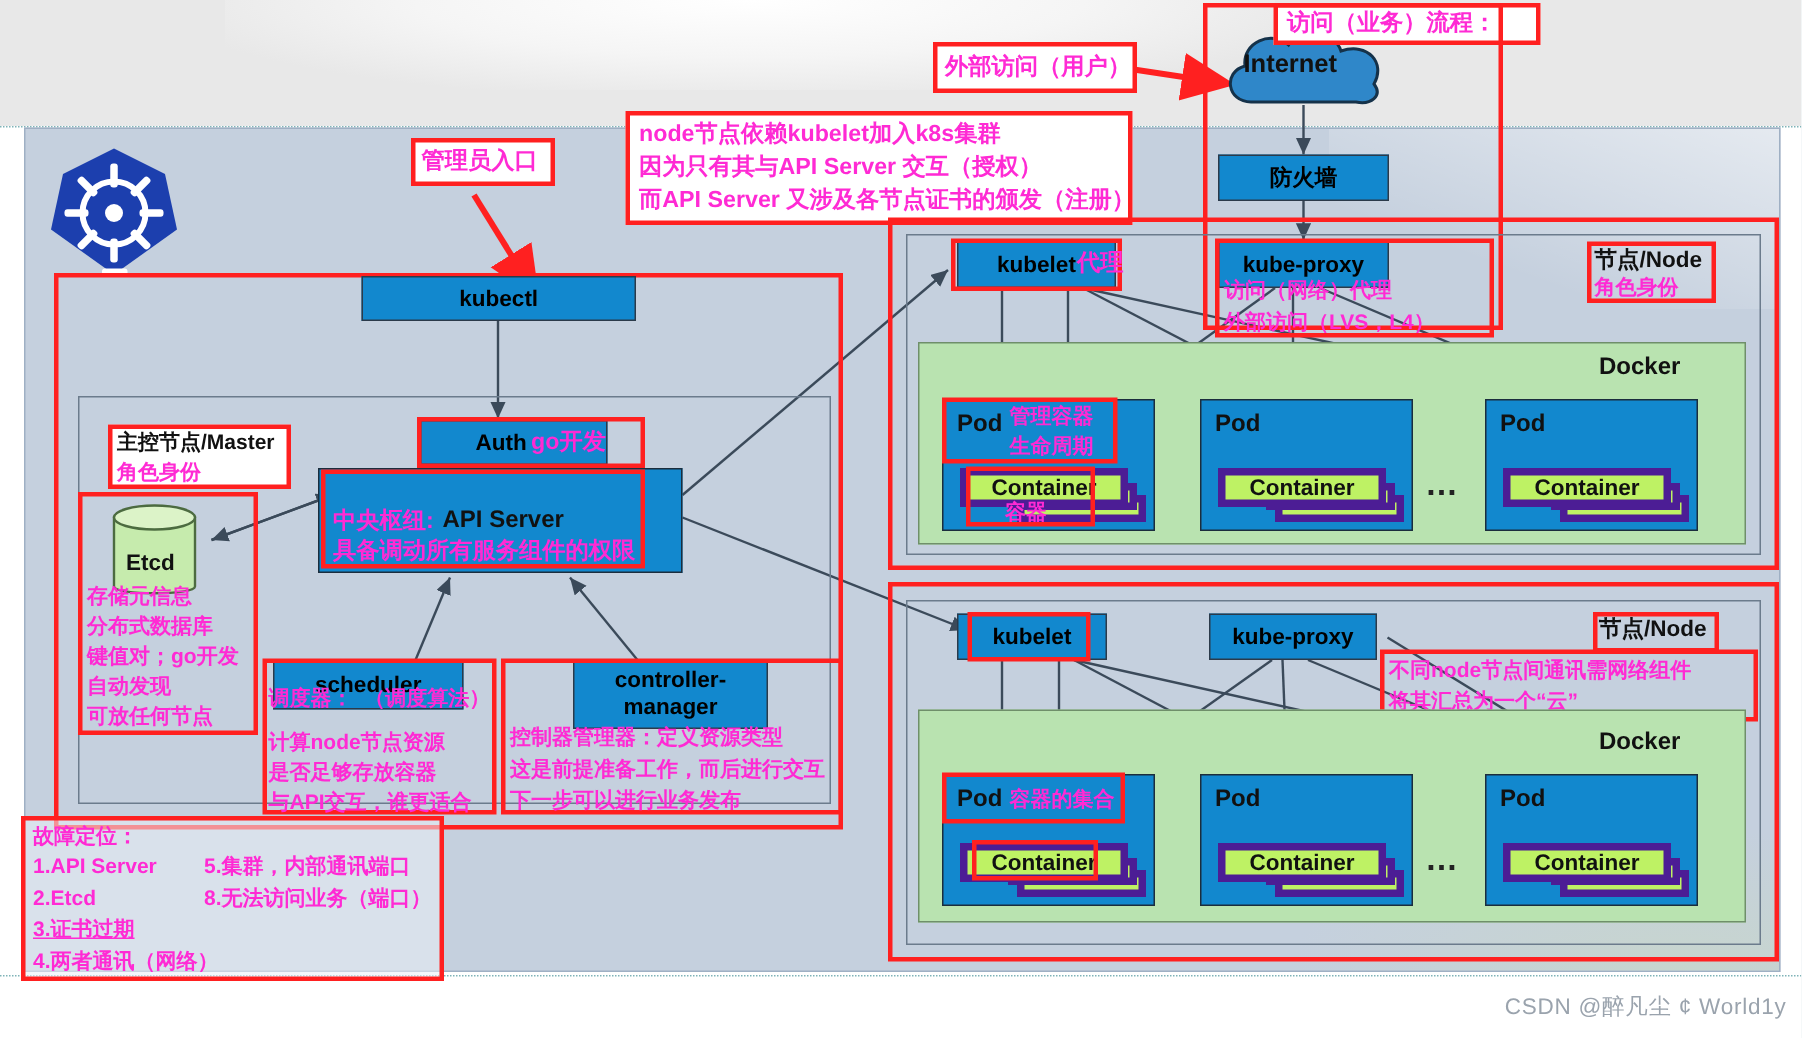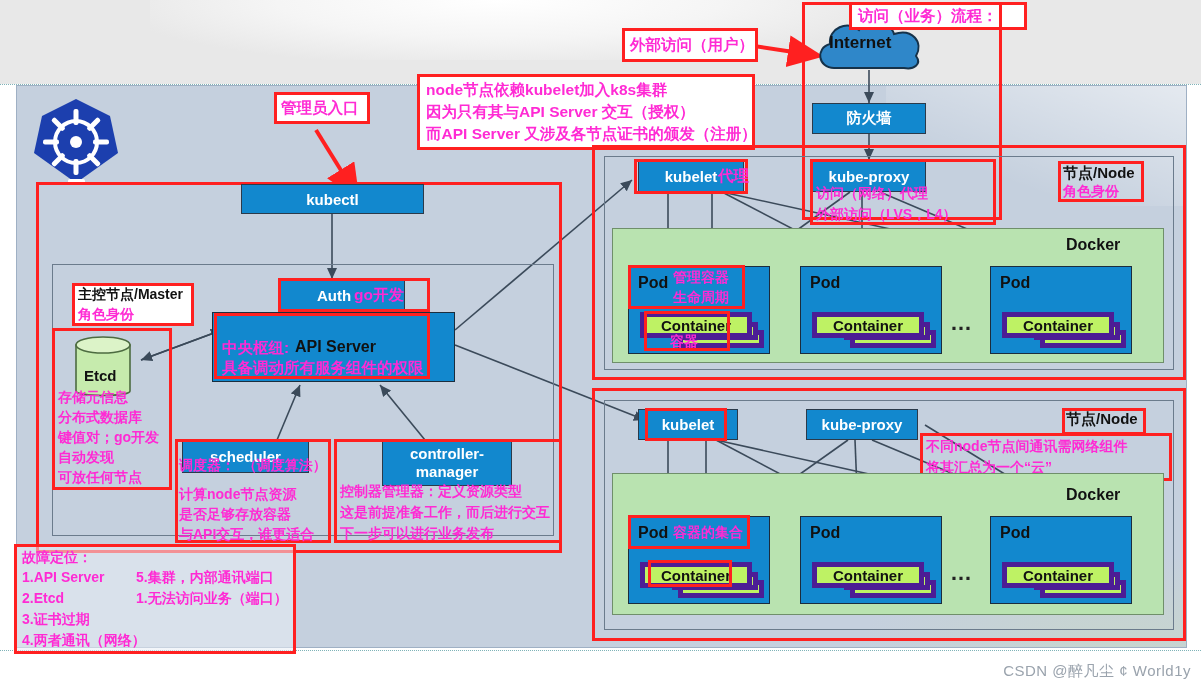--- a/index.html
+++ b/index.html
@@ -16,21 +16,21 @@
   
   .panel{position:absolute;left:16px;top:85px;width:1169px;height:561px;
      background:#c5d0de;border:1px solid #9fb0c4;}
   .panel-sheen{position:absolute;right:0;top:0;width:300px;height:120px;
      background:linear-gradient(200deg, rgba(255,255,255,.55), rgba(255,255,255,0) 70%);}
   .panel-sheen2{position:absolute;right:0;bottom:0;width:330px;height:95px;
      background:radial-gradient(ellipse at 80% 100%, rgba(200,215,200,.75), rgba(197,208,222,0) 70%);}
 
   
   .bluebox{position:absolute;background:#1288ce;border:1px solid #2b3a4a;
-     color:#ffffff;display:flex;align-items:center;justify-content:center;
+     color:#000000;display:flex;align-items:center;justify-content:center;
      font-weight:bold;font-size:15px;box-sizing:border-box;}
   .greenzone{position:absolute;background:#b9e3b0;border:1px solid #6f8f6a;box-sizing:border-box;}
   .greybox{position:absolute;border:1px solid #6b7b8c;box-sizing:border-box;}
   .podbox{position:absolute;background:#1288ce;border:1px solid #1b2d3d;box-sizing:border-box;}
   .podlabel{position:absolute;left:10px;top:6px;font-size:16px;font-weight:bold;color:#111;}
   .ctn{position:absolute;background:#bef264;border:5px solid #4c1d95;box-sizing:border-box;}
   .ctn-lbl{position:absolute;left:0;top:0;width:100%;height:100%;
      display:flex;align-items:center;justify-content:center;font-size:15px;font-weight:bold;color:#111;}
   .dots{position:absolute;font-size:22px;letter-spacing:3px;color:#222;font-weight:bold;}
   .docker-lbl{position:absolute;font-size:16px;font-weight:bold;color:#111;}
@@ -224,24 +224,24 @@
   </div>
   <div class="redrect" style="left:334px;top:439px;width:228px;height:104px;"></div>
   <div class="mag small" style="left:340px;top:482px;">控制器管理器：定义资源类型</div>
   <div class="mag small" style="left:340px;top:503px;">这是前提准备工作，而后进行交互</div>
   <div class="mag small" style="left:340px;top:524px;">下一步可以进行业务发布</div>
 
   <div class="redrect lightfill" style="left:14px;top:544px;width:282px;height:110px;"></div>
   <div class="mag small" style="left:22px;top:548px;">故障定位：</div>
   <div class="mag small" style="left:22px;top:568px;">1.API Server</div>
   <div class="mag small" style="left:22px;top:589px;">2.Etcd</div>
-  <div class="mag small" style="left:22px;top:610px;">3.证书过期</div>
+  <div class="mag small" style="left:22px;top:610px;text-decoration:underline;">3.证书过期</div>
   <div class="mag small" style="left:22px;top:631px;">4.两者通讯（网络）</div>
   <div class="mag small" style="left:136px;top:568px;">5.集群，内部通讯端口</div>
-  <div class="mag small" style="left:136px;top:589px;">1.无法访问业务（端口）</div>
+  <div class="mag small" style="left:136px;top:589px;">8.无法访问业务（端口）</div>
 
   <div class="redrect" style="left:592px;top:145px;width:594px;height:235px;"></div>
   <div class="greybox" style="left:604px;top:156px;width:570px;height:214px;"></div>
 
   <div class="bluebox" style="left:638px;top:161px;width:106px;height:31px;">
     <span>kubelet</span>
   </div>
   <div class="redrect" style="left:634px;top:159px;width:114px;height:35px;"></div>
   <div class="mag" style="left:718px;top:166px;">代理</div>
 

